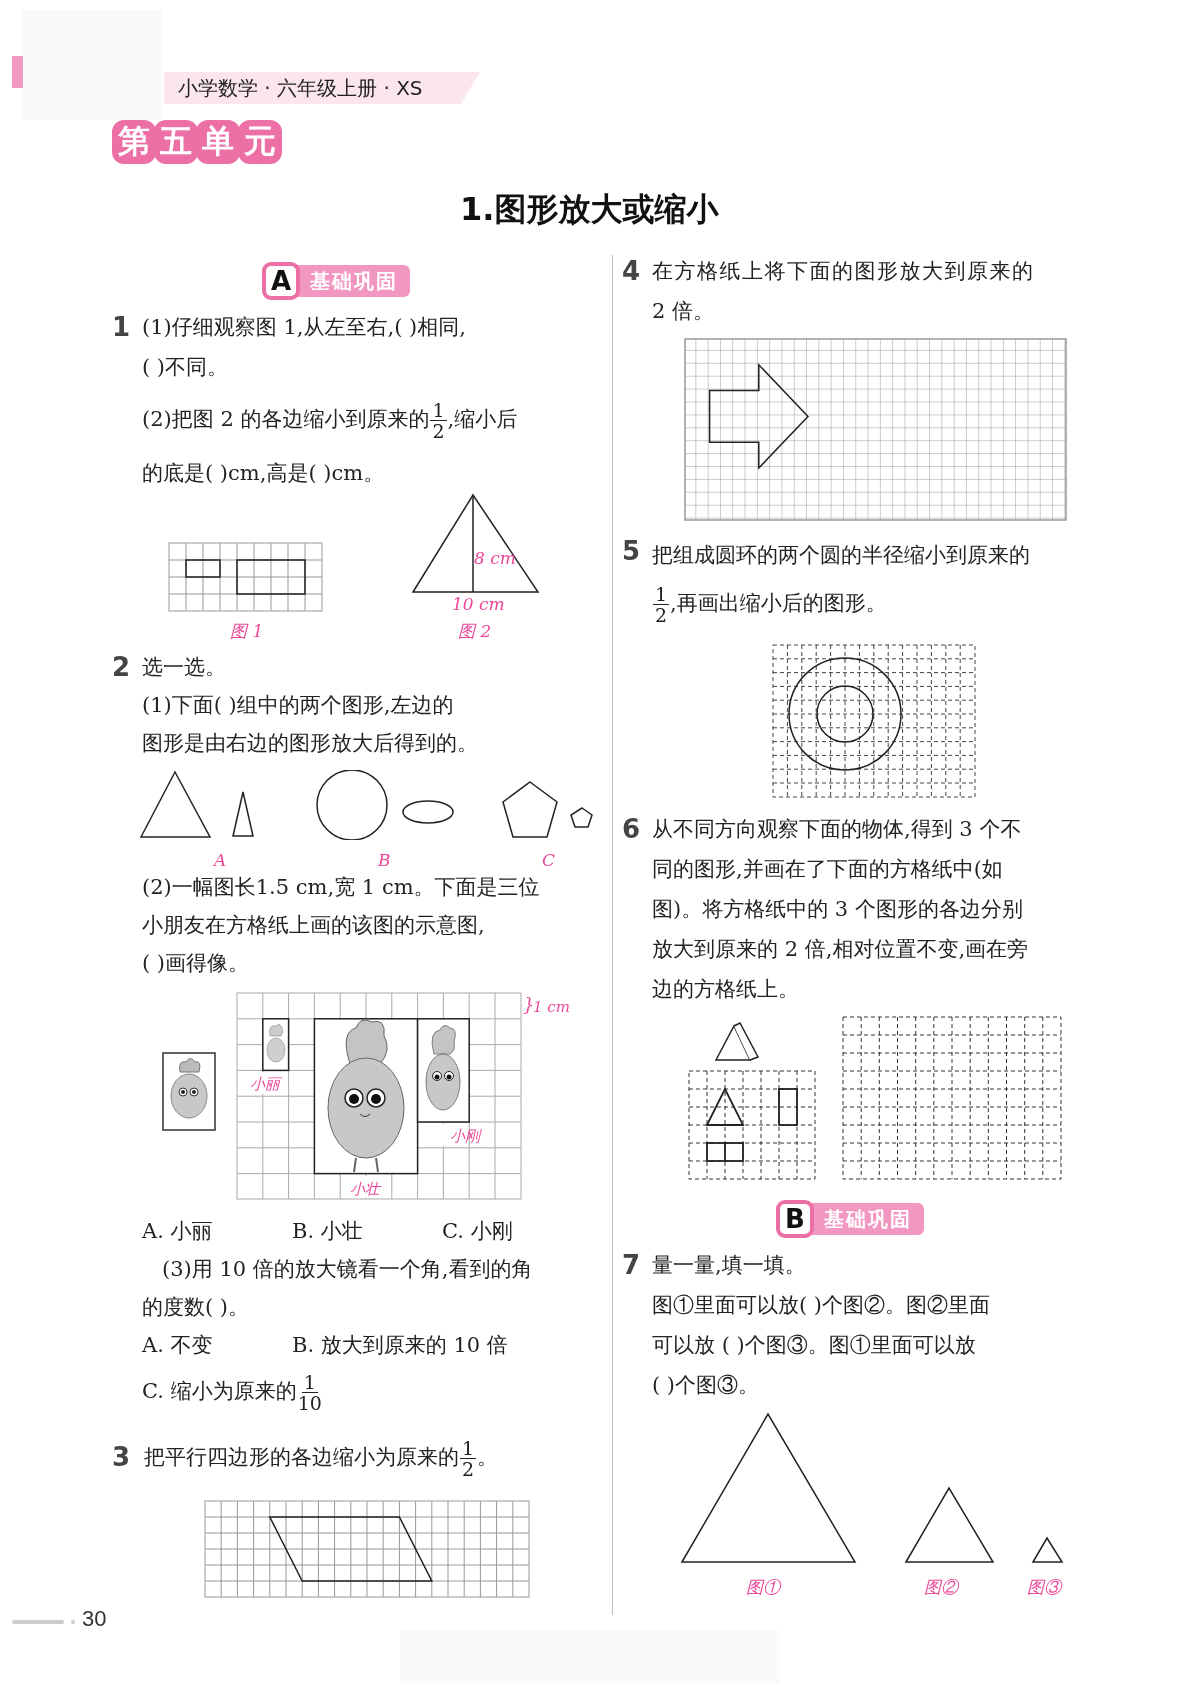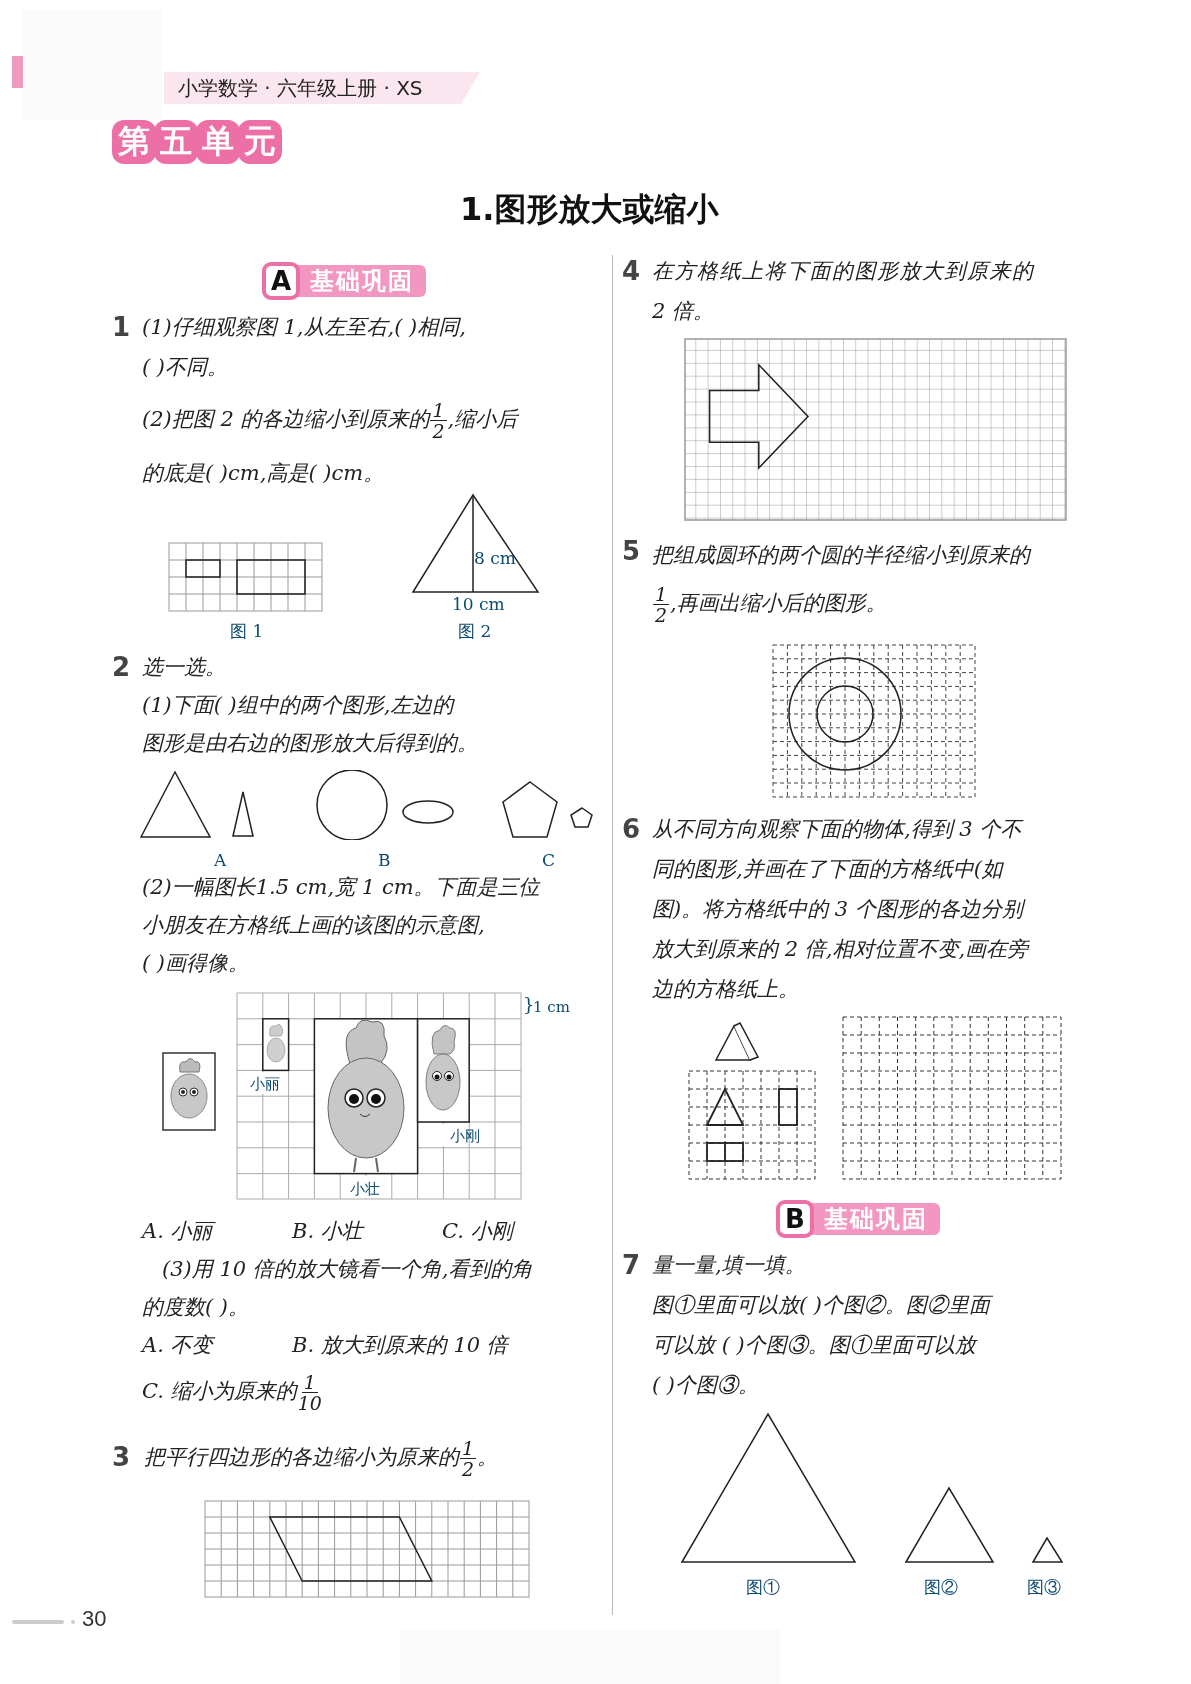--- a/index.html
+++ b/index.html
@@ -18,28 +18,28 @@
   .unit-chars { display: flex; }
   .unit-char { width: 44px; height: 44px; border-radius: 12px; background: #ec6fa6; color: #fff;
                font-size: 32px; font-weight: bold; display: flex; align-items: center; justify-content: center;
                margin-right: -2px; }
   .unit-name { font-size: 38px; font-weight: bold; color: #111; margin-left: 12px; letter-spacing: 1px; }
   .lesson-title { left: 460px; top: 188px; font-size: 32px; font-weight: bold; color: #111; }
 
   .section-badge { display: flex; align-items: center; height: 34px; }
   .section-letter { width: 38px; height: 38px; border: 4px solid #ec6fa6; background: #fff; border-radius: 9px;
                     font-size: 26px; font-weight: bold; color: #111; display: flex; align-items: center; justify-content: center; z-index: 2; }
-  .section-label { height: 32px; background: #f297c1; color: #fff; font-size: 24px; font-weight: bold;
+  .section-label { height: 32px; background: #f297c1; color: #fff; font-size: 20px; font-weight: bold;
                    padding: 0 12px 0 18px; margin-left: -8px; border-radius: 0 6px 6px 0; display: flex; align-items: center; letter-spacing: 2px; }
 
   .q-num { font-family: "DejaVu Sans", "Liberation Sans", sans-serif; font-weight: bold; font-size: 26px; color: #444; }
-  .txt { font-size: 21px; line-height: 38px; white-space: nowrap; color: #222; font-style: italic; }
+  .txt { font-size: 21px; line-height: 38px; white-space: nowrap; color: #222; }
   .frac { display: inline-flex; flex-direction: column; align-items: center; vertical-align: middle; font-size: 19px; line-height: 20px; margin: 0 1px; }
   .frac .num { border-bottom: 1.5px solid #222; padding: 0 2px; }
-  .cap { font-size: 17px; color: #0c4a6e; }
+  .cap { font-size: 17px; color: #ec4899; font-style: italic; }
 
   .divider { left: 612px; top: 255px; width: 1px; height: 1360px; background: #bbb; }
   .page-num-line { left: 12px; top: 1620px; width: 52px; height: 4px; background: #ccc; border-radius: 2px; }
   .page-num-dot { left: 71px; top: 1620px; width: 4px; height: 4px; background: #ccc; border-radius: 50%; }
   .page-num { left: 82px; top: 1606px; font-size: 22px; color: #333; font-family: "Liberation Sans", sans-serif; }
   .bottom-smudge { left: 400px; top: 1630px; width: 380px; height: 54px; background: #fafafa; }
 </style>
 </head>
 <body>
 

